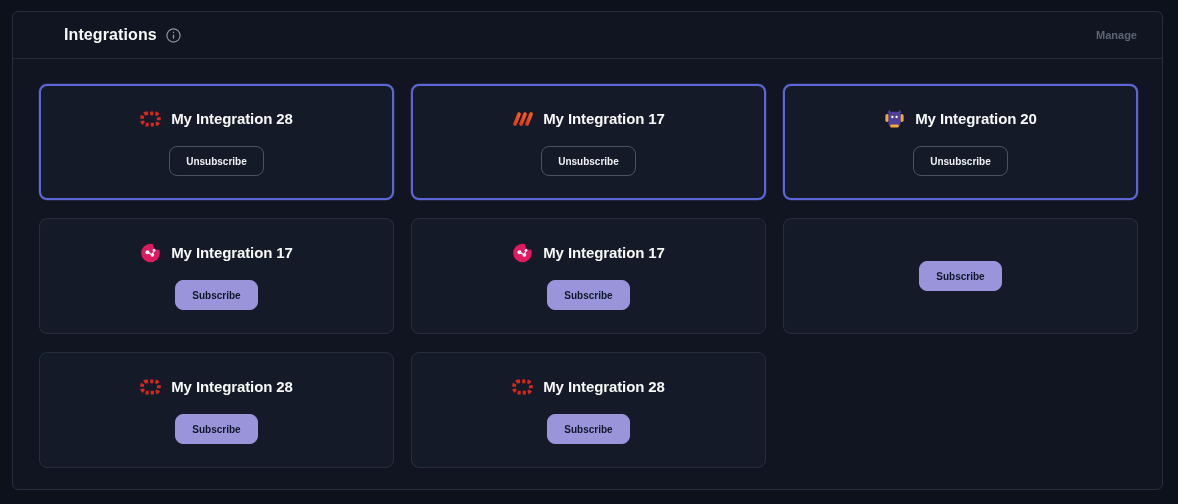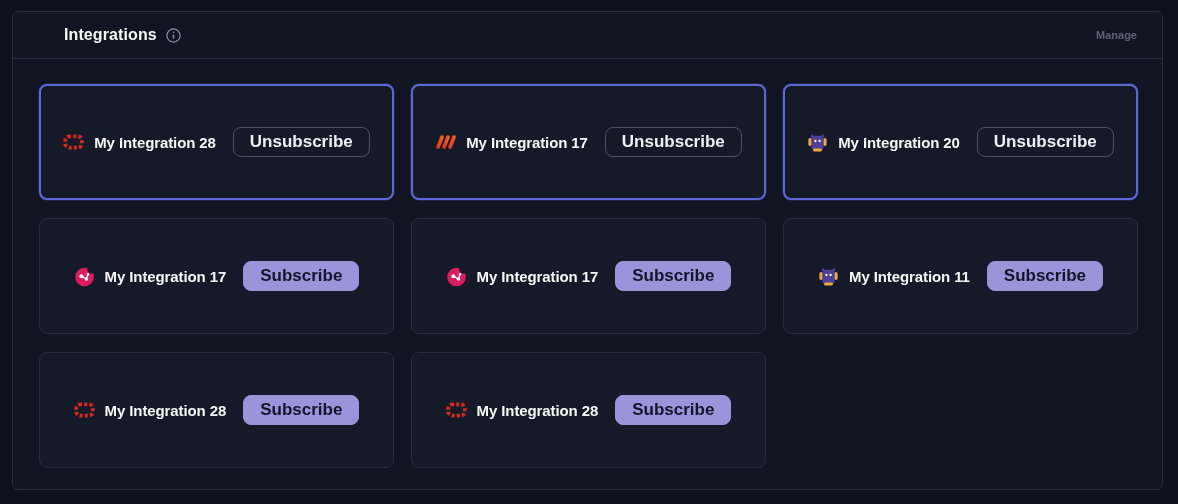--- a/index.html
+++ b/index.html
@@ -38,37 +38,37 @@
     display:grid;
     grid-template-columns:repeat(3,1fr);
     grid-auto-rows:116px;
     column-gap:17px;row-gap:18px;
     box-sizing:border-box;
   }
   .card{
     background:var(--card-bg,#141a27);
     border:1px solid #262e3d;border-radius:8px;
     box-sizing:border-box;
-    display:flex;align-items:center;justify-content:center;
+    display:flex;flex-direction:column;align-items:center;justify-content:center;
     gap:17px;
   }
   .card.highlighted{
     border:2px solid var(--accent,#5c67d5);
     box-shadow:0 0 0 .5px rgba(110,122,235,.35);
   }
   .title-row{
     display:flex;align-items:center;gap:10px;
   }
   .card-icon{display:inline-flex;align-items:center;justify-content:center;width:21px;height:21px;}
   .card-name{
     font-size:15px;font-weight:700;color:#f7f8f8;letter-spacing:-.1px;white-space:nowrap;
   }
   .btn{
     font-family:"Liberation Sans", sans-serif;
-    font-size:17px;font-weight:700;
+    font-size:10px;font-weight:700;
     height:30px;padding:4px 16px;
     border-radius:8px;cursor:pointer;
     display:inline-flex;align-items:center;justify-content:center;
   }
   .btn.unsubscribe{
     background:transparent;border:1px solid #4a5263;color:#eef0f4;
   }
   .btn.subscribe{
     background:var(--subscribe-bg,#9a95da);border:1px solid var(--subscribe-bg,#9a95da);color:#0f172a;
   }
@@ -169,35 +169,20 @@
       <circle cx="12.4" cy="13" r="1.8" fill="#ffffff"></circle>
       <circle cx="14" cy="8.4" r="1.4" fill="#ffffff"></circle>
     </svg>
           </span>
       <span class="card-name">My Integration 17</span>
     </div>
     <button class="btn subscribe">Subscribe</button>
   </div>
 
   <div class="card">
-    <div class="title-row">
-      <span class="card-icon">
-    <svg width="21" height="21" viewBox="0 0 21 21">
-      <path d="M5.2 1.5 L7.4 5 L3.4 5 Z" fill="#4f3f99"></path>
-      <path d="M15.8 1.5 L17.6 5 L13.6 5 Z" fill="#4f3f99"></path>
-      <rect x="1.4" y="6" width="3.4" height="8" rx="1.7" fill="#f2a93b"></rect>
-      <rect x="16.2" y="6" width="3.4" height="8" rx="1.7" fill="#f2a93b"></rect>
-      <rect x="4.4" y="3.8" width="12.2" height="14.6" rx="3.4" fill="#4f3f99"></rect>
-      <circle cx="8.4" cy="9" r="1.15" fill="#ffffff"></circle>
-      <circle cx="12.6" cy="9" r="1.15" fill="#ffffff"></circle>
-      <rect x="6.2" y="16.4" width="8.6" height="3.2" rx="1.4" fill="#f2a93b"></rect>
-    </svg>
-          </span>
-      <span class="card-name">My Integration 11</span>
-    </div>
     <button class="btn subscribe">Subscribe</button>
   </div>
 
   <div class="card">
     <div class="title-row">
       <span class="card-icon">
     <svg width="21" height="16" viewBox="0 0 21 16">
       <rect x="2.2" y="2.4" width="16.6" height="11.2" rx="4.2" fill="none" stroke="#d7281d" stroke-width="3.8" stroke-dasharray="3.1 2.1" stroke-dashoffset="1.4"></rect>
     </svg>
           </span>

